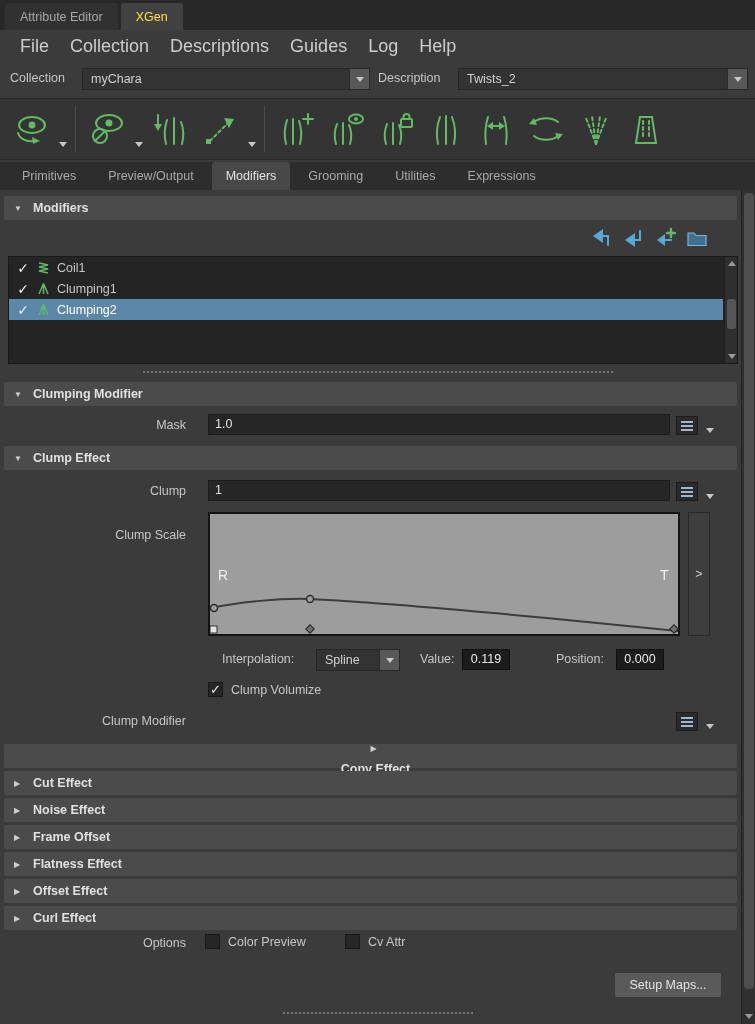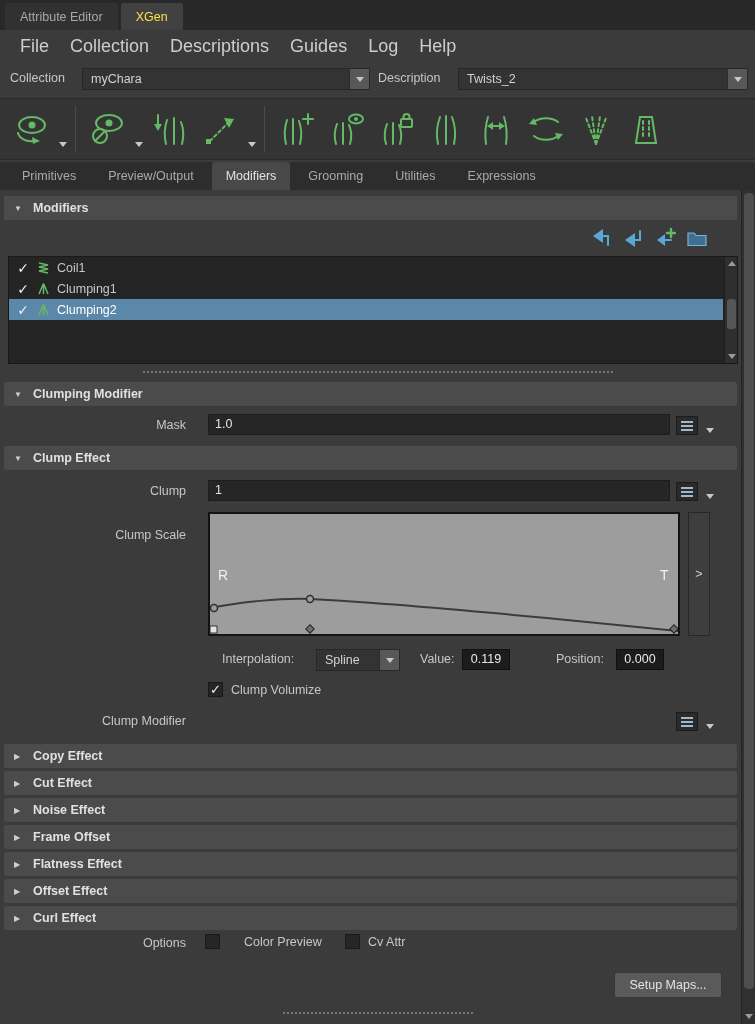--- a/index.html
+++ b/index.html
@@ -389,21 +389,21 @@
   </div>
 
   <div class="field-row" style="top:710px;">
     <span class="field-label">Clump Modifier</span>
     <div class="map-btn">
         <span class="maplines"></span>
       </div>
     <span class="field-caret"><span class="drop-tri"></span></span>
   </div>
 
-  <div class="frame" style="top:744px;">
+  <div class="frame" style="top:744px;flex-direction:column;">
     <span class="tri tri-closed"></span>
     <span class="frame-title">Copy Effect</span>
   </div>
   <div class="frame" style="top:771px;">
     <span class="tri tri-closed"></span>
     <span class="frame-title">Cut Effect</span>
   </div>
   <div class="frame" style="top:798px;">
     <span class="tri tri-closed"></span>
     <span class="frame-title">Noise Effect</span>
@@ -419,21 +419,21 @@
   <div class="frame" style="top:906px;">
     <span class="tri tri-closed"></span>
     <span class="frame-title">Curl Effect</span>
   </div>
   <div class="frame" style="top:879px;">
     <span class="tri tri-closed"></span>
     <span class="frame-title">Offset Effect</span>
   </div>
 
   <span class="field-label" style="top:936px;">Options</span>
-  <div style="position:absolute;top:934px;left:205px;display:flex;align-items:center;gap:24px;">
+  <div style="position:absolute;top:934px;left:205px;display:flex;align-items:center;gap:8px;">
     <span class="cb"></span>
     <span>Color Preview</span>
   </div>
   <div style="position:absolute;top:934px;left:345px;display:flex;align-items:flex-end;gap:8px;">
     <span class="cb"></span>
     <span>Cv Attr</span>
   </div>
 
   <div class="setup-btn">Setup Maps...</div>
 

